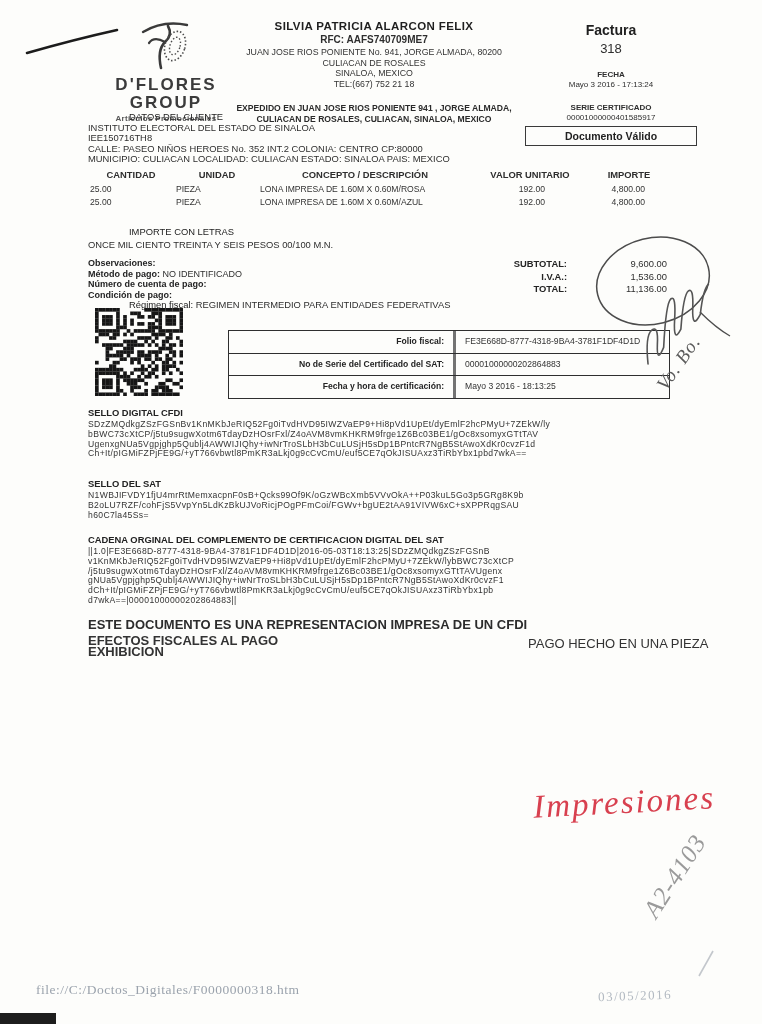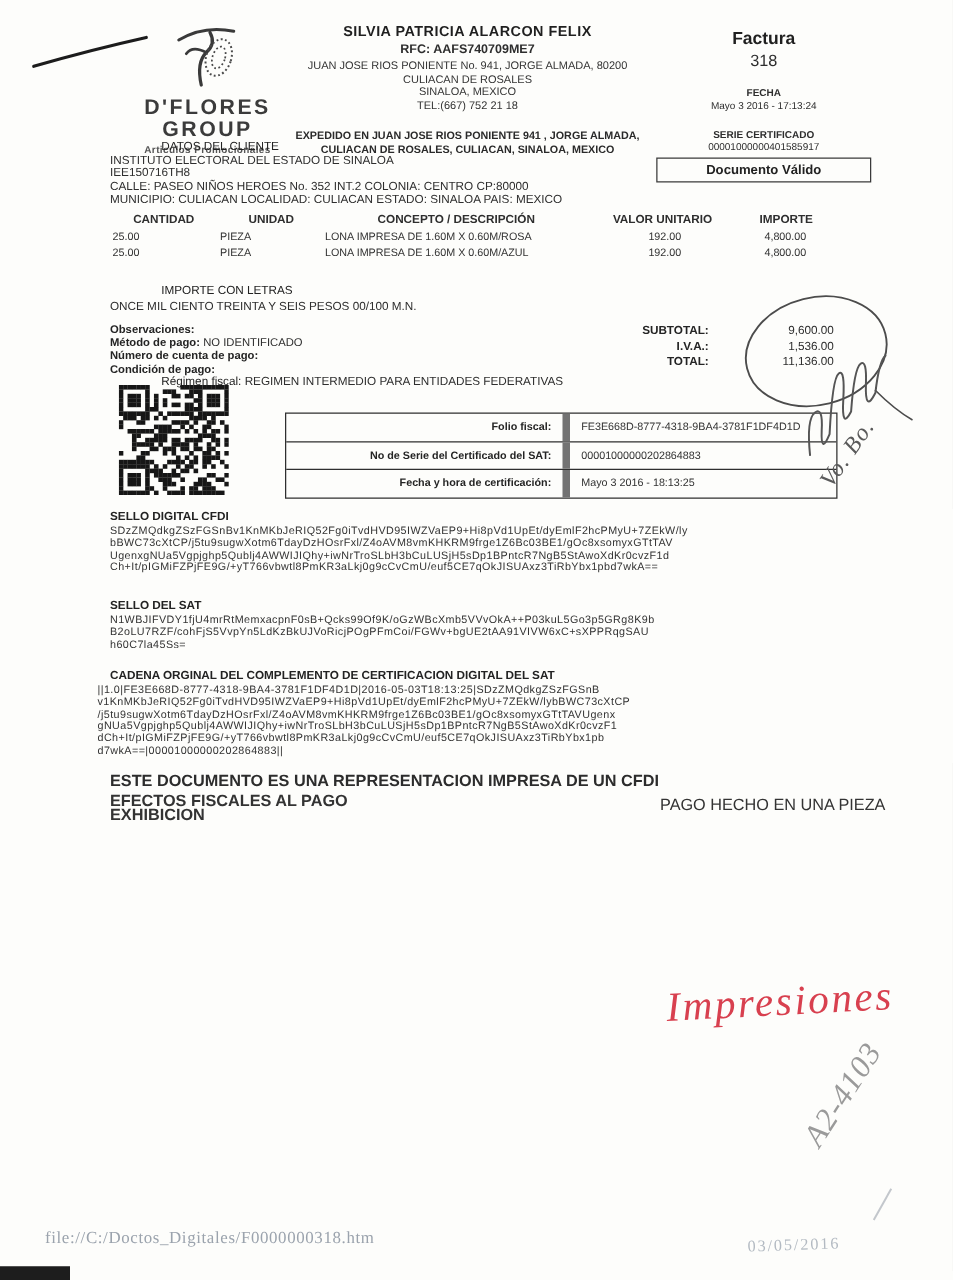--- a/index.html
+++ b/index.html
@@ -39,21 +39,21 @@
   .pay .lbl{font-weight:bold;color:#242424;}
   
   .totals{left:400px;top:258px;width:267px;}
   .trow{display:flex;line-height:12.5px;}
   .trow .tl{width:167px;text-align:right;font-weight:bold;font-size:9.4px;color:#242424;}
   .trow .tv{width:100px;text-align:right;font-size:9.4px;}
   
   .fiscal{left:228px;top:330px;width:440px;border:1.2px solid #2f2f2f;}
   .frow{display:grid;grid-template-columns:227px 213px;height:21.6px;}
   .frow + .frow{border-top:1px solid #2f2f2f;}
-  .fl{border-right:6px solid #737373;font-weight:bold;font-size:8.6px;text-align:right;padding-right:9px;line-height:21.6px;color:#242424;}
+  .fl{border-right:3px solid #737373;font-weight:bold;font-size:8.6px;text-align:right;padding-right:9px;line-height:21.6px;color:#242424;}
   .fv{font-size:8.6px;padding-left:9px;line-height:21.6px;color:#333;}
   
   .sello-h{font-size:9.4px;font-weight:bold;color:#222;}
   .sello-t{font-size:8.6px;line-height:9.8px;letter-spacing:.35px;white-space:pre-line;color:#333;width:520px;word-break:break-all;}
   
   .foot{font-size:13px;color:#333;}
   .scan-file{left:36px;top:982px;font-family:"Liberation Serif",serif;font-size:13.5px;color:#9ba3ad;letter-spacing:.5px;}
   .scan-date{left:598px;top:988px;font-family:"Liberation Serif",serif;font-size:13px;color:#b3bac2;letter-spacing:1.5px;transform:rotate(-2deg);}
   .black-bar{left:0;top:1013px;width:56px;height:11px;background:#1d1d1d;}
   
@@ -519,21 +519,21 @@
 bBWC73cXtCP/j5tu9sugwXotm6TdayDzHOsrFxl/Z4oAVM8vmKHKRM9frge1Z6Bc03BE1/gOc8xsomyxGTtTAV
 UgenxgNUa5Vgpjghp5Qublj4AWWIJIQhy+iwNrTroSLbH3bCuLUSjH5sDp1BPntcR7NgB5StAwoXdKr0cvzF1d
 Ch+It/pIGMiFZPjFE9G/+yT766vbwtl8PmKR3aLkj0g9cCvCmU/euf5CE7qOkJISUAxz3TiRbYbx1pbd7wkA==</div>
 
   <div class="abs sello-h" style="left:88px;top:478px;">SELLO DEL SAT</div>
   <div class="abs sello-t" style="left:88px;top:491px;">N1WBJIFVDY1fjU4mrRtMemxacpnF0sB+Qcks99Of9K/oGzWBcXmb5VVvOkA++P03kuL5Go3p5GRg8K9b
 B2oLU7RZF/cohFjS5VvpYn5LdKzBkUJVoRicjPOgPFmCoi/FGWv+bgUE2tAA91VIVW6xC+sXPPRqgSAU
 h60C7la45Ss=</div>
 
   <div class="abs sello-h" style="left:88px;top:534px;">CADENA ORGINAL DEL COMPLEMENTO DE CERTIFICACION DIGITAL DEL SAT</div>
-  <div class="abs sello-t" style="left:78px;top:547px;">||1.0|FE3E668D-8777-4318-9BA4-3781F1DF4D1D|2016-05-03T18:13:25|SDzZMQdkgZSzFGSnB
+  <div class="abs sello-t" style="left:88px;top:547px;">||1.0|FE3E668D-8777-4318-9BA4-3781F1DF4D1D|2016-05-03T18:13:25|SDzZMQdkgZSzFGSnB
 v1KnMKbJeRIQ52Fg0iTvdHVD95IWZVaEP9+Hi8pVd1UpEt/dyEmlF2hcPMyU+7ZEkW/lybBWC73cXtCP
 /j5tu9sugwXotm6TdayDzHOsrFxl/Z4oAVM8vmKHKRM9frge1Z6Bc03BE1/gOc8xsomyxGTtTAVUgenx
 gNUa5Vgpjghp5Qublj4AWWIJIQhy+iwNrTroSLbH3bCuLUSjH5sDp1BPntcR7NgB5StAwoXdKr0cvzF1
 dCh+It/pIGMiFZPjFE9G/+yT766vbwtl8PmKR3aLkj0g9cCvCmU/euf5CE7qOkJISUAxz3TiRbYbx1pb
 d7wkA==|00001000000202864883||</div>
 
   <div class="abs foot" style="left:88px;top:617px;font-weight:bold;color:#2c2c2c;">ESTE DOCUMENTO ES UNA REPRESENTACION IMPRESA DE UN CFDI</div>
   <div class="abs foot" style="left:88px;top:636px;line-height:10.5px;font-weight:bold;">
     <div>EFECTOS FISCALES AL PAGO</div>
     <div>EXHIBICION</div>

